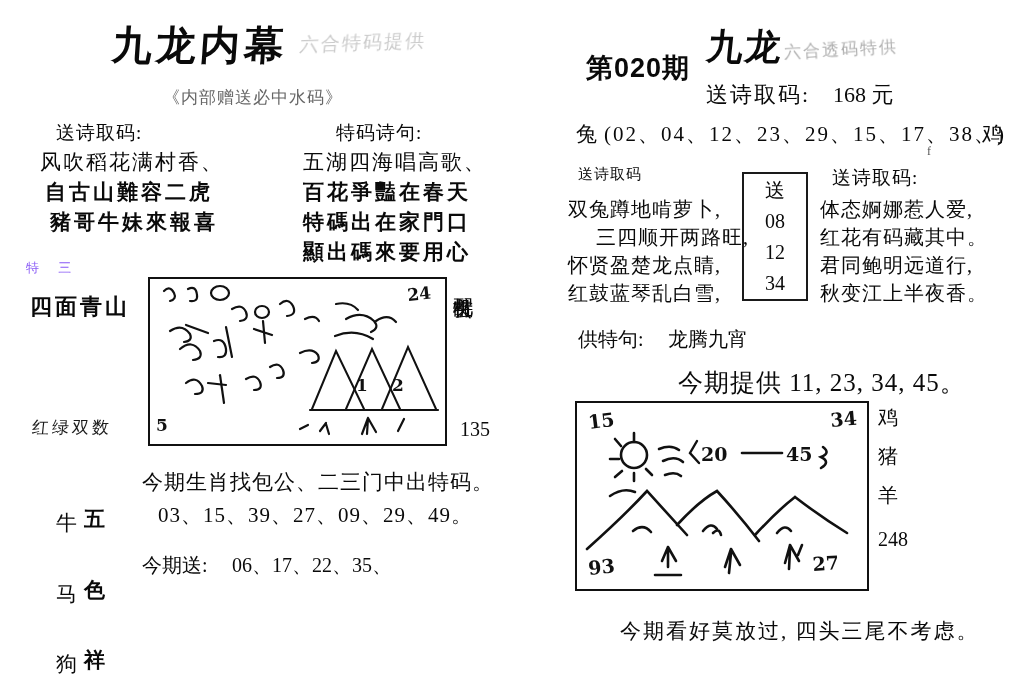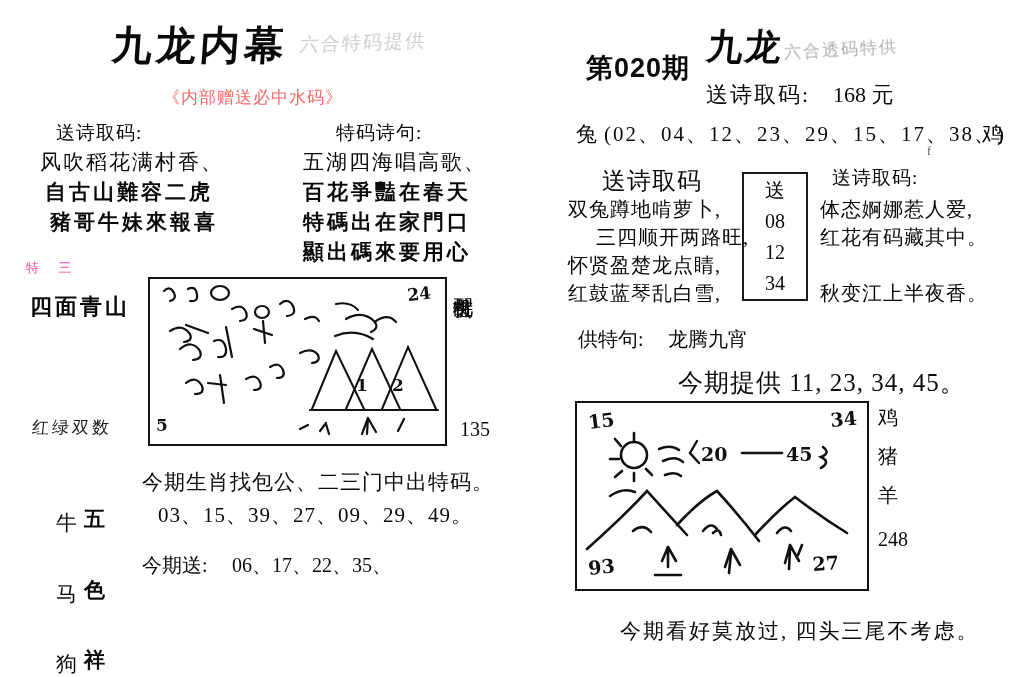--- a/index.html
+++ b/index.html
@@ -35,38 +35,38 @@
     letter-spacing: 2px;
     color: #b9b9b9;
     opacity: .75;
     transform: skewX(-8deg) rotate(-2deg);
     filter: blur(0.5px);
   }
   .subtitle-faded {
     left: 163px; top: 86px;
     font-size: 17px;
     letter-spacing: 1px;
-    color: #ef4444;
+    color: #404040;
     opacity: .8;
     filter: blur(0.4px);
   }
 
   .lbl-heading {
     font-size: 19px;
     letter-spacing: 1px;
   }
   .poem-line {
     font-size: 21px;
     letter-spacing: 2px;
   }
   .poem-line.b { font-weight: bold; letter-spacing: 3px; }
 
   .tiny-faded {
     font-size: 13px;
-    color: #ec4899;
+    color: #8b5cf6;
     letter-spacing: 8px;
     filter: blur(0.3px);
   }
 
   .big-bold {
     font-size: 22px;
     font-weight: bold;
     letter-spacing: 3px;
   }
   .handwrite {
@@ -254,36 +254,37 @@
   <div class="abs brand-faded">六合透码特供</div>
 
   <div class="abs price">送诗取码:</div>
   <div class="abs" style="left:833px; top:80px; font-size:22px;">168 元</div>
 
   <div class="abs numrow">兔</div>
   <div class="abs" style="left:604px; top:120px; font-size:21px; letter-spacing:2px;">(02、04、12、23、29、15、17、38、)</div>
   <div class="abs" style="left:982px; top:120px; font-size:21px;">鸡</div>
   <div class="abs sub-f">f</div>
 
-  <div class="abs" style="left:602px; top:165px; font-size:24px; letter-spacing:1px;text-align:center;">送诗取码</div>
+  <div class="abs" style="left:578px; top:165px; font-size:15px; letter-spacing:1px;text-align:center;">送诗取码</div>
   <div class="abs" style="left:568px; top:196px; font-size:20px; letter-spacing:1px;">双兔蹲地啃萝卜,</div>
   <div class="abs" style="left:568px; top:224px; font-size:20px; letter-spacing:1px;margin-left:28px;">三四顺开两路旺,</div>
   <div class="abs" style="left:568px; top:280px; font-size:20px; letter-spacing:1px;">红鼓蓝琴乱白雪,</div>
   <div class="abs" style="left:568px; top:252px; font-size:20px; letter-spacing:1px;">怀贤盈楚龙点睛,</div>
 
   <div class="code-box">
     <div>送</div>
     <div>08</div>
     <div>12</div>
     <div>34</div>
   </div>
 
   <div class="abs" style="left:832px; top:165px; font-size:19px; letter-spacing:1px;">送诗取码:</div>
   <div class="abs" style="left:820px; top:196px; font-size:20px; letter-spacing:1px;">体态婀娜惹人爱,</div>
   <div class="abs" style="left:820px; top:224px; font-size:20px; letter-spacing:1px;">红花有码藏其中。</div>
+  <div class="abs" style="left:820px; top:252px; font-size:20px; letter-spacing:1px;">君同鲍明远道行,</div>
   <div class="abs" style="left:820px; top:280px; font-size:20px; letter-spacing:1px;">秋变江上半夜香。</div>
 
   <div class="abs" style="left:578px; top:326px; font-size:20px;">供特句:</div>
   <div class="abs" style="left:668px; top:326px; font-size:20px;">龙腾九宵</div>
 
   <div class="abs" style="left:678px; top:366px; font-size:25px; letter-spacing:1px;">今期提供 11, 23, 34, 45。</div>
 
   <div class="sketch-box" style="left:575px; top:401px; width:290px; height:186px;">
     <svg width="286" height="182" viewBox="0 0 286 182">
       <g stroke="#111" stroke-width="2.6" fill="none" stroke-linecap="round">

